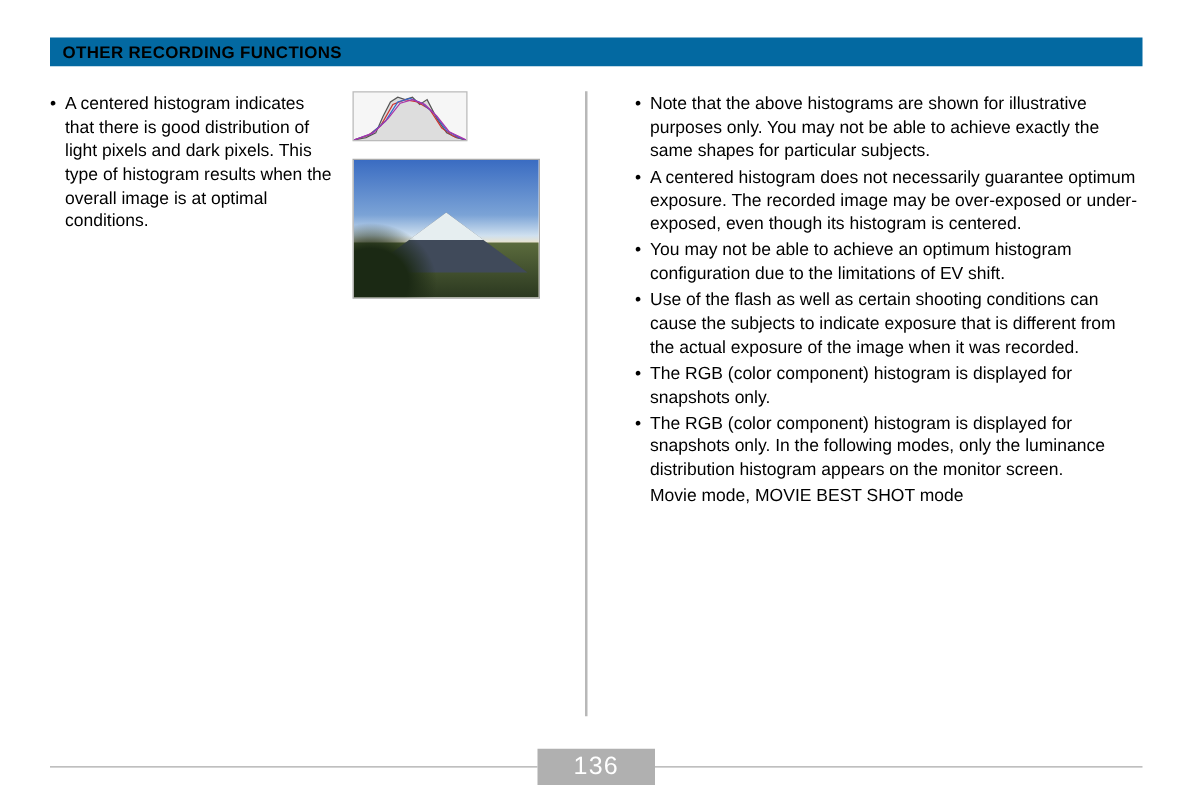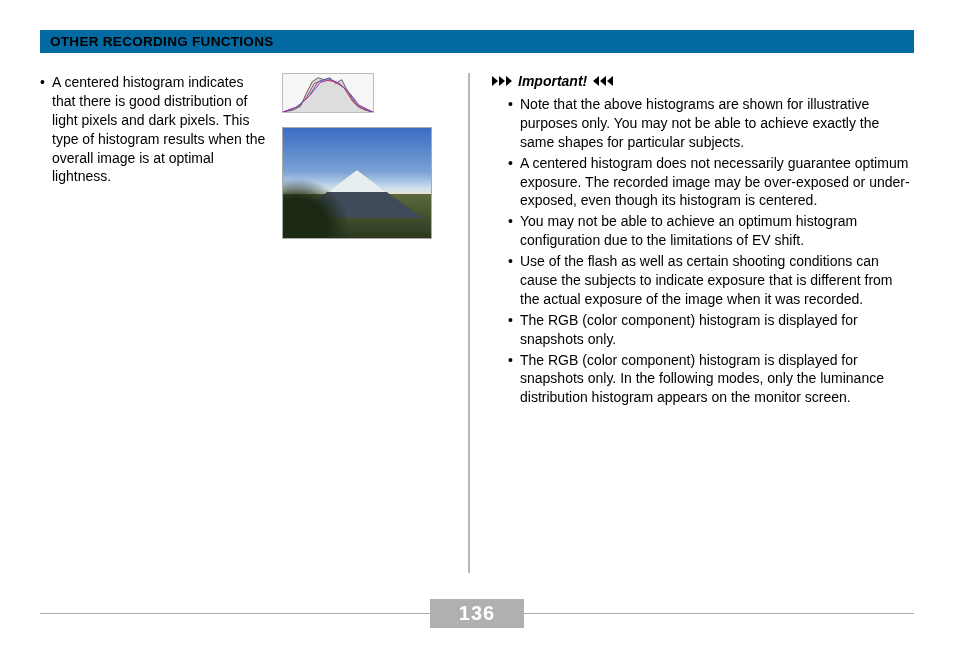--- a/index.html
+++ b/index.html
@@ -116,38 +116,38 @@
 
   .footer {
     position: absolute; left: 40px; right: 40px; bottom: 18px;
     display: flex; align-items: center;
   }
   .footer-line-left, .footer-line-right {
     flex: 1; height: 1px; background: #aaa;
   }
   .page-badge {
     background: #b0b0b0; color: #fff;
-    font-weight: bold; font-size: 20px;
+    font-weight: normal; font-size: 20px;
     padding: 3px 29px;
     letter-spacing: 1px;
   }
 </style>
 </head>
 <body>
 
 <div class="header-bar">OTHER RECORDING FUNCTIONS</div>
 
 <div class="columns">
 
   <div class="col-left">
     <div class="left-row">
       <div class="left-text-block">
         <div class="bullet-item">
           <span class="bullet">•</span>
-          <span class="bullet-text">A centered histogram indicates that there is good distribution of light pixels and dark pixels. This type of histogram results when the overall image is at optimal lightness.</span>
+          <span class="bullet-text">A centered histogram indicates that there is good distribution of light pixels and dark pixels. This type of histogram results when the overall image is at optimal conditions.</span>
         </div>
       </div>
       <div class="images-block">
         <div class="histo" title="centered RGB histogram">
           <svg viewBox="0 0 92 40" preserveAspectRatio="none">
             <polyline points="0,40 10,38 18,34 24,20 30,8 36,4 42,6 48,4 54,10 60,6 68,22 76,34 84,38 92,40" fill="#ddd" stroke="#555" stroke-width="1"></polyline>
             <polyline points="0,40 12,36 22,28 32,10 42,6 52,8 62,14 72,30 82,37 92,40" fill="none" stroke="#c33" stroke-width="1"></polyline>
             <polyline points="0,40 14,35 26,24 36,8 46,5 56,9 66,18 76,32 86,38 92,40" fill="none" stroke="#36c" stroke-width="1"></polyline>
             <polyline points="0,40 16,34 28,22 38,9 48,6 58,10 68,20 78,33 88,38 92,40" fill="none" stroke="#a3a" stroke-width="1"></polyline>
           </svg>
@@ -159,33 +159,20 @@
           <div class="snowcap"></div>
           <div class="fg"></div>
         </div>
       </div>
     </div>
   </div>
 
   <div class="divider"></div>
 
   <div class="col-right">
-    <div class="important-line">
-      <span class="tri-group">
-        <span class="tri right"></span>
-          <span class="tri right"></span>
-          <span class="tri right"></span>
-      </span>
-      <span>Important!</span>
-      <span class="tri-group">
-        <span class="tri left"></span>
-          <span class="tri left"></span>
-          <span class="tri left"></span>
-      </span>
-    </div>
     <div class="right-list">
       <div class="bullet-item">
         <span class="bullet">•</span>
         <span class="bullet-text">Note that the above histograms are shown for illustrative purposes only. You may not be able to achieve exactly the same shapes for particular subjects.</span>
       </div>
       <div class="bullet-item">
         <span class="bullet">•</span>
         <span class="bullet-text">A centered histogram does not necessarily guarantee optimum exposure. The recorded image may be over-exposed or under-exposed, even though its histogram is centered.</span>
       </div>
       <div class="bullet-item">
@@ -197,20 +184,21 @@
         <span class="bullet-text">Use of the flash as well as certain shooting conditions can cause the subjects to indicate exposure that is different from the actual exposure of the image when it was recorded.</span>
       </div>
       <div class="bullet-item">
         <span class="bullet">•</span>
         <span class="bullet-text">The RGB (color component) histogram is displayed for snapshots only.</span>
       </div>
       <div class="bullet-item">
         <span class="bullet">•</span>
         <span class="bullet-text">The RGB (color component) histogram is displayed for snapshots only. In the following modes, only the luminance distribution histogram appears on the monitor screen.</span>
       </div>
+      <div class="right-continuation">Movie mode, MOVIE BEST SHOT mode</div>
     </div>
   </div>
 
 </div>
 
 <div class="footer">
   <div class="footer-line-left"></div>
   <div class="page-badge">136</div>
   <div class="footer-line-right"></div>
 </div>

